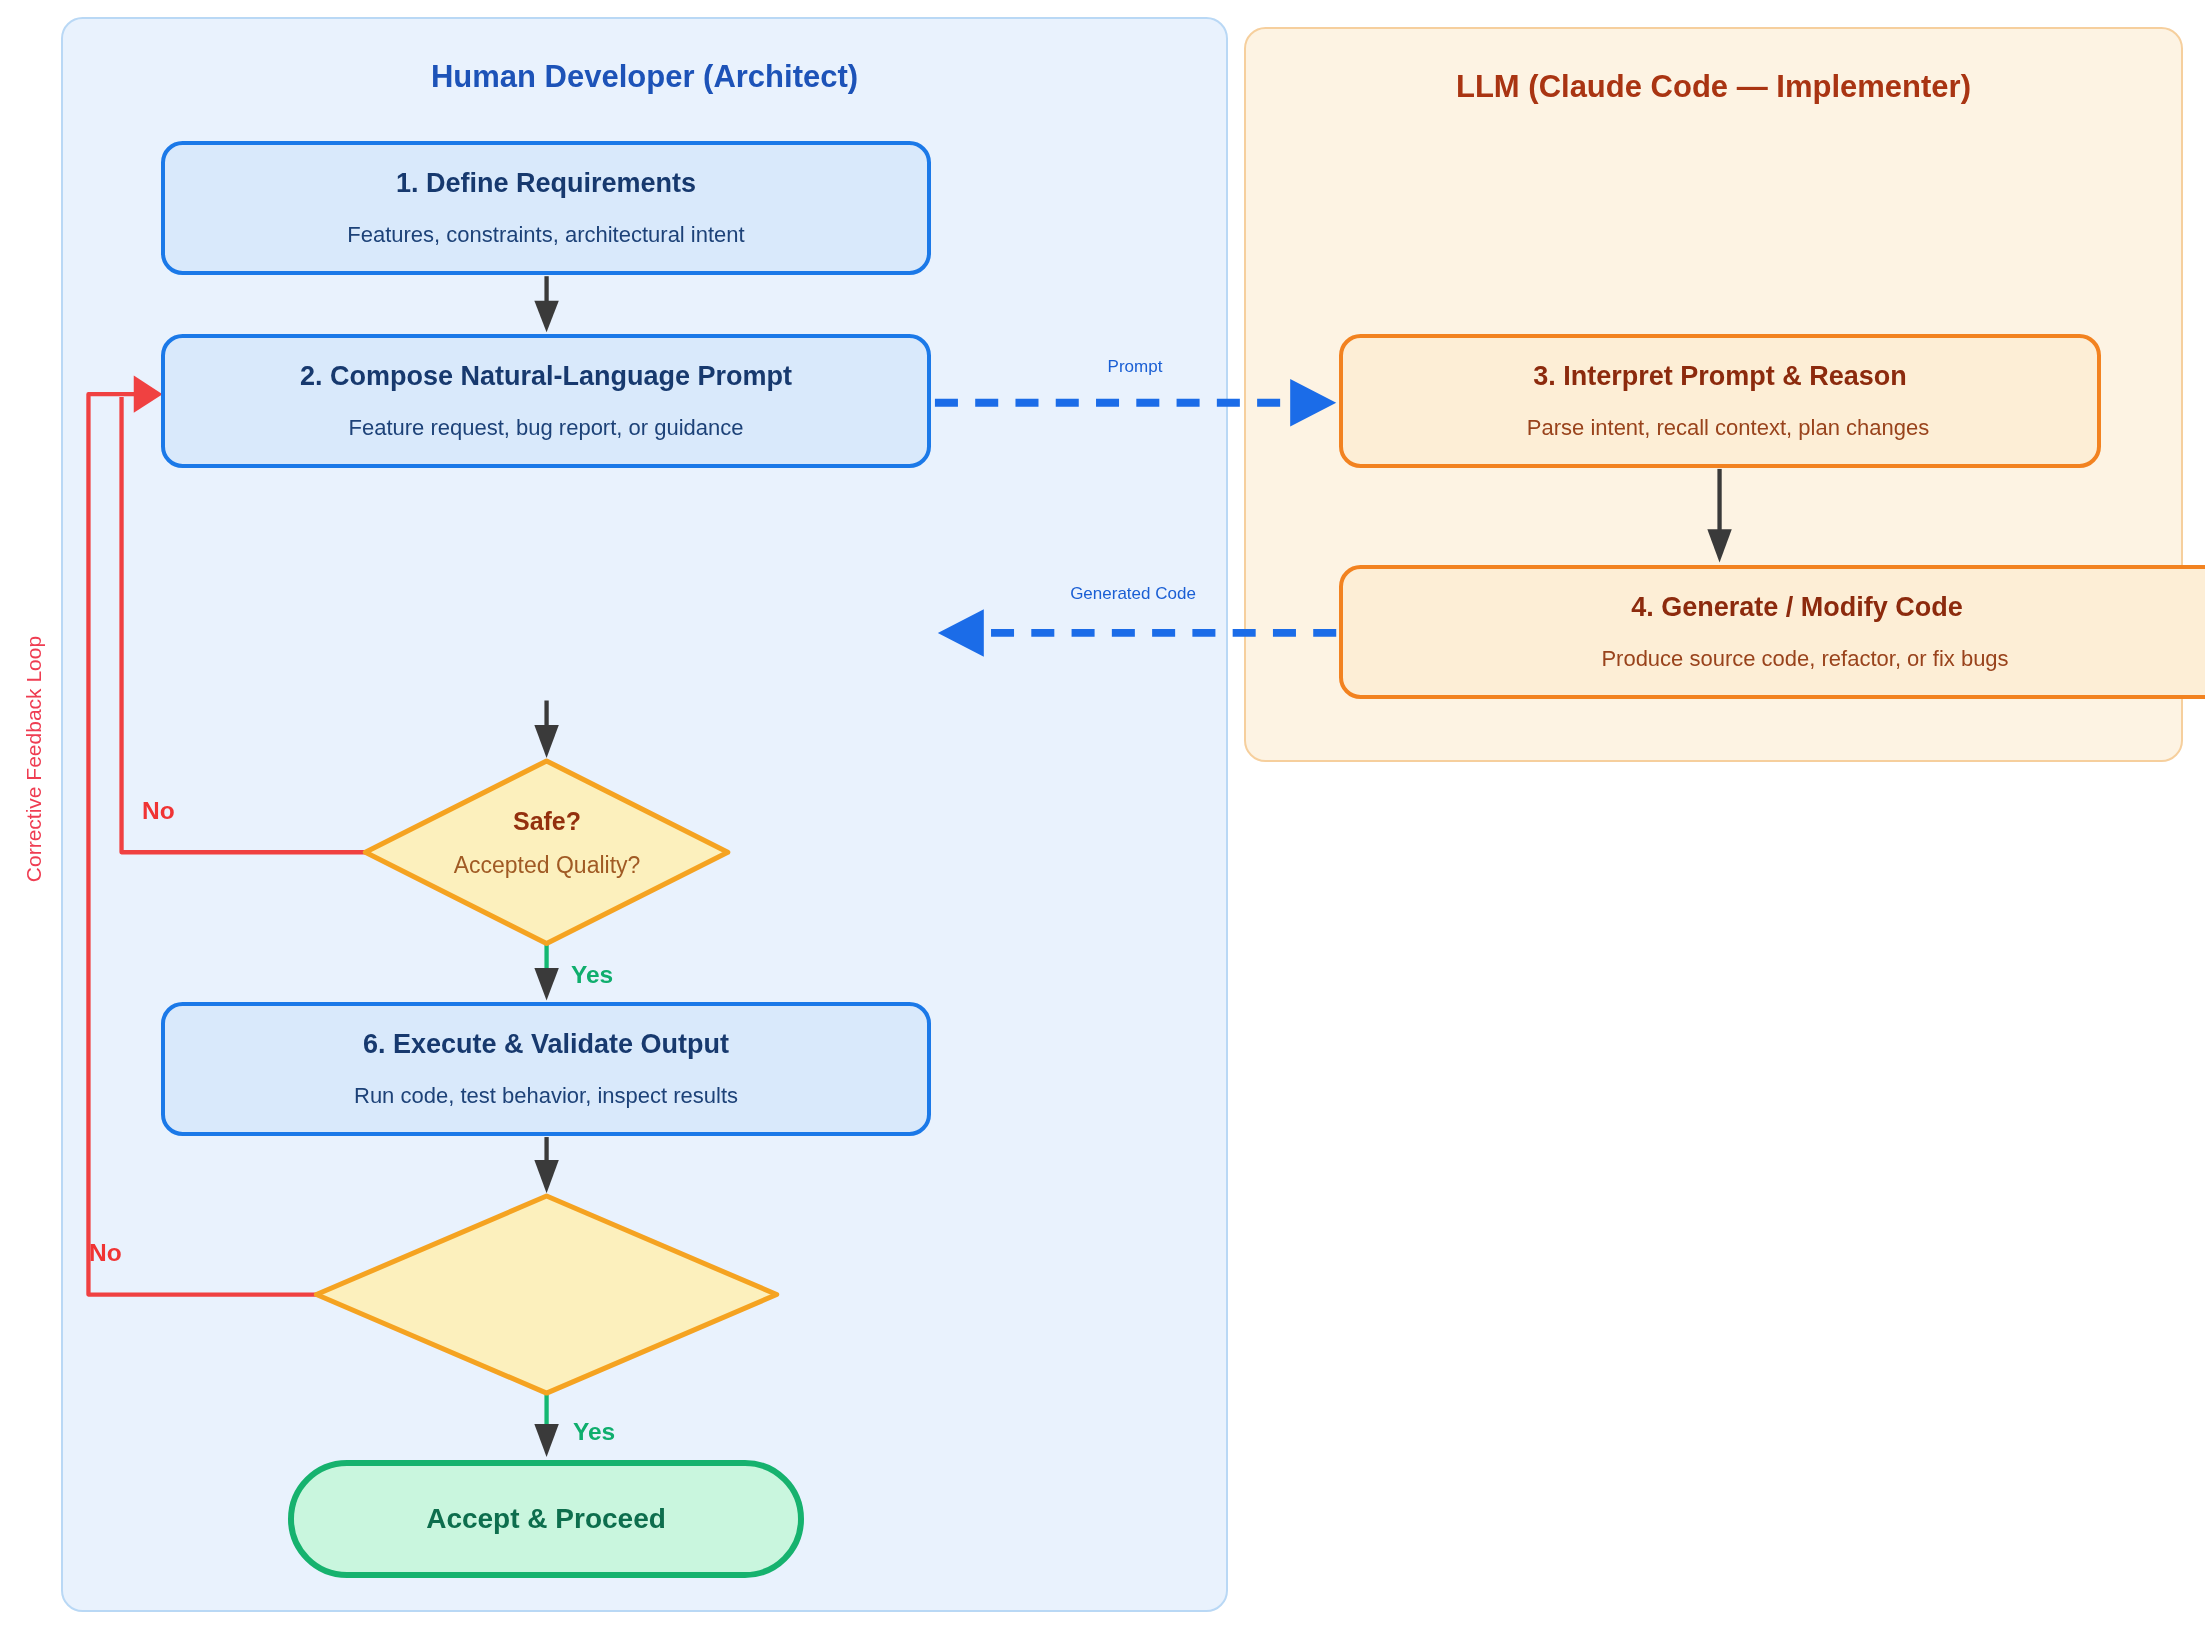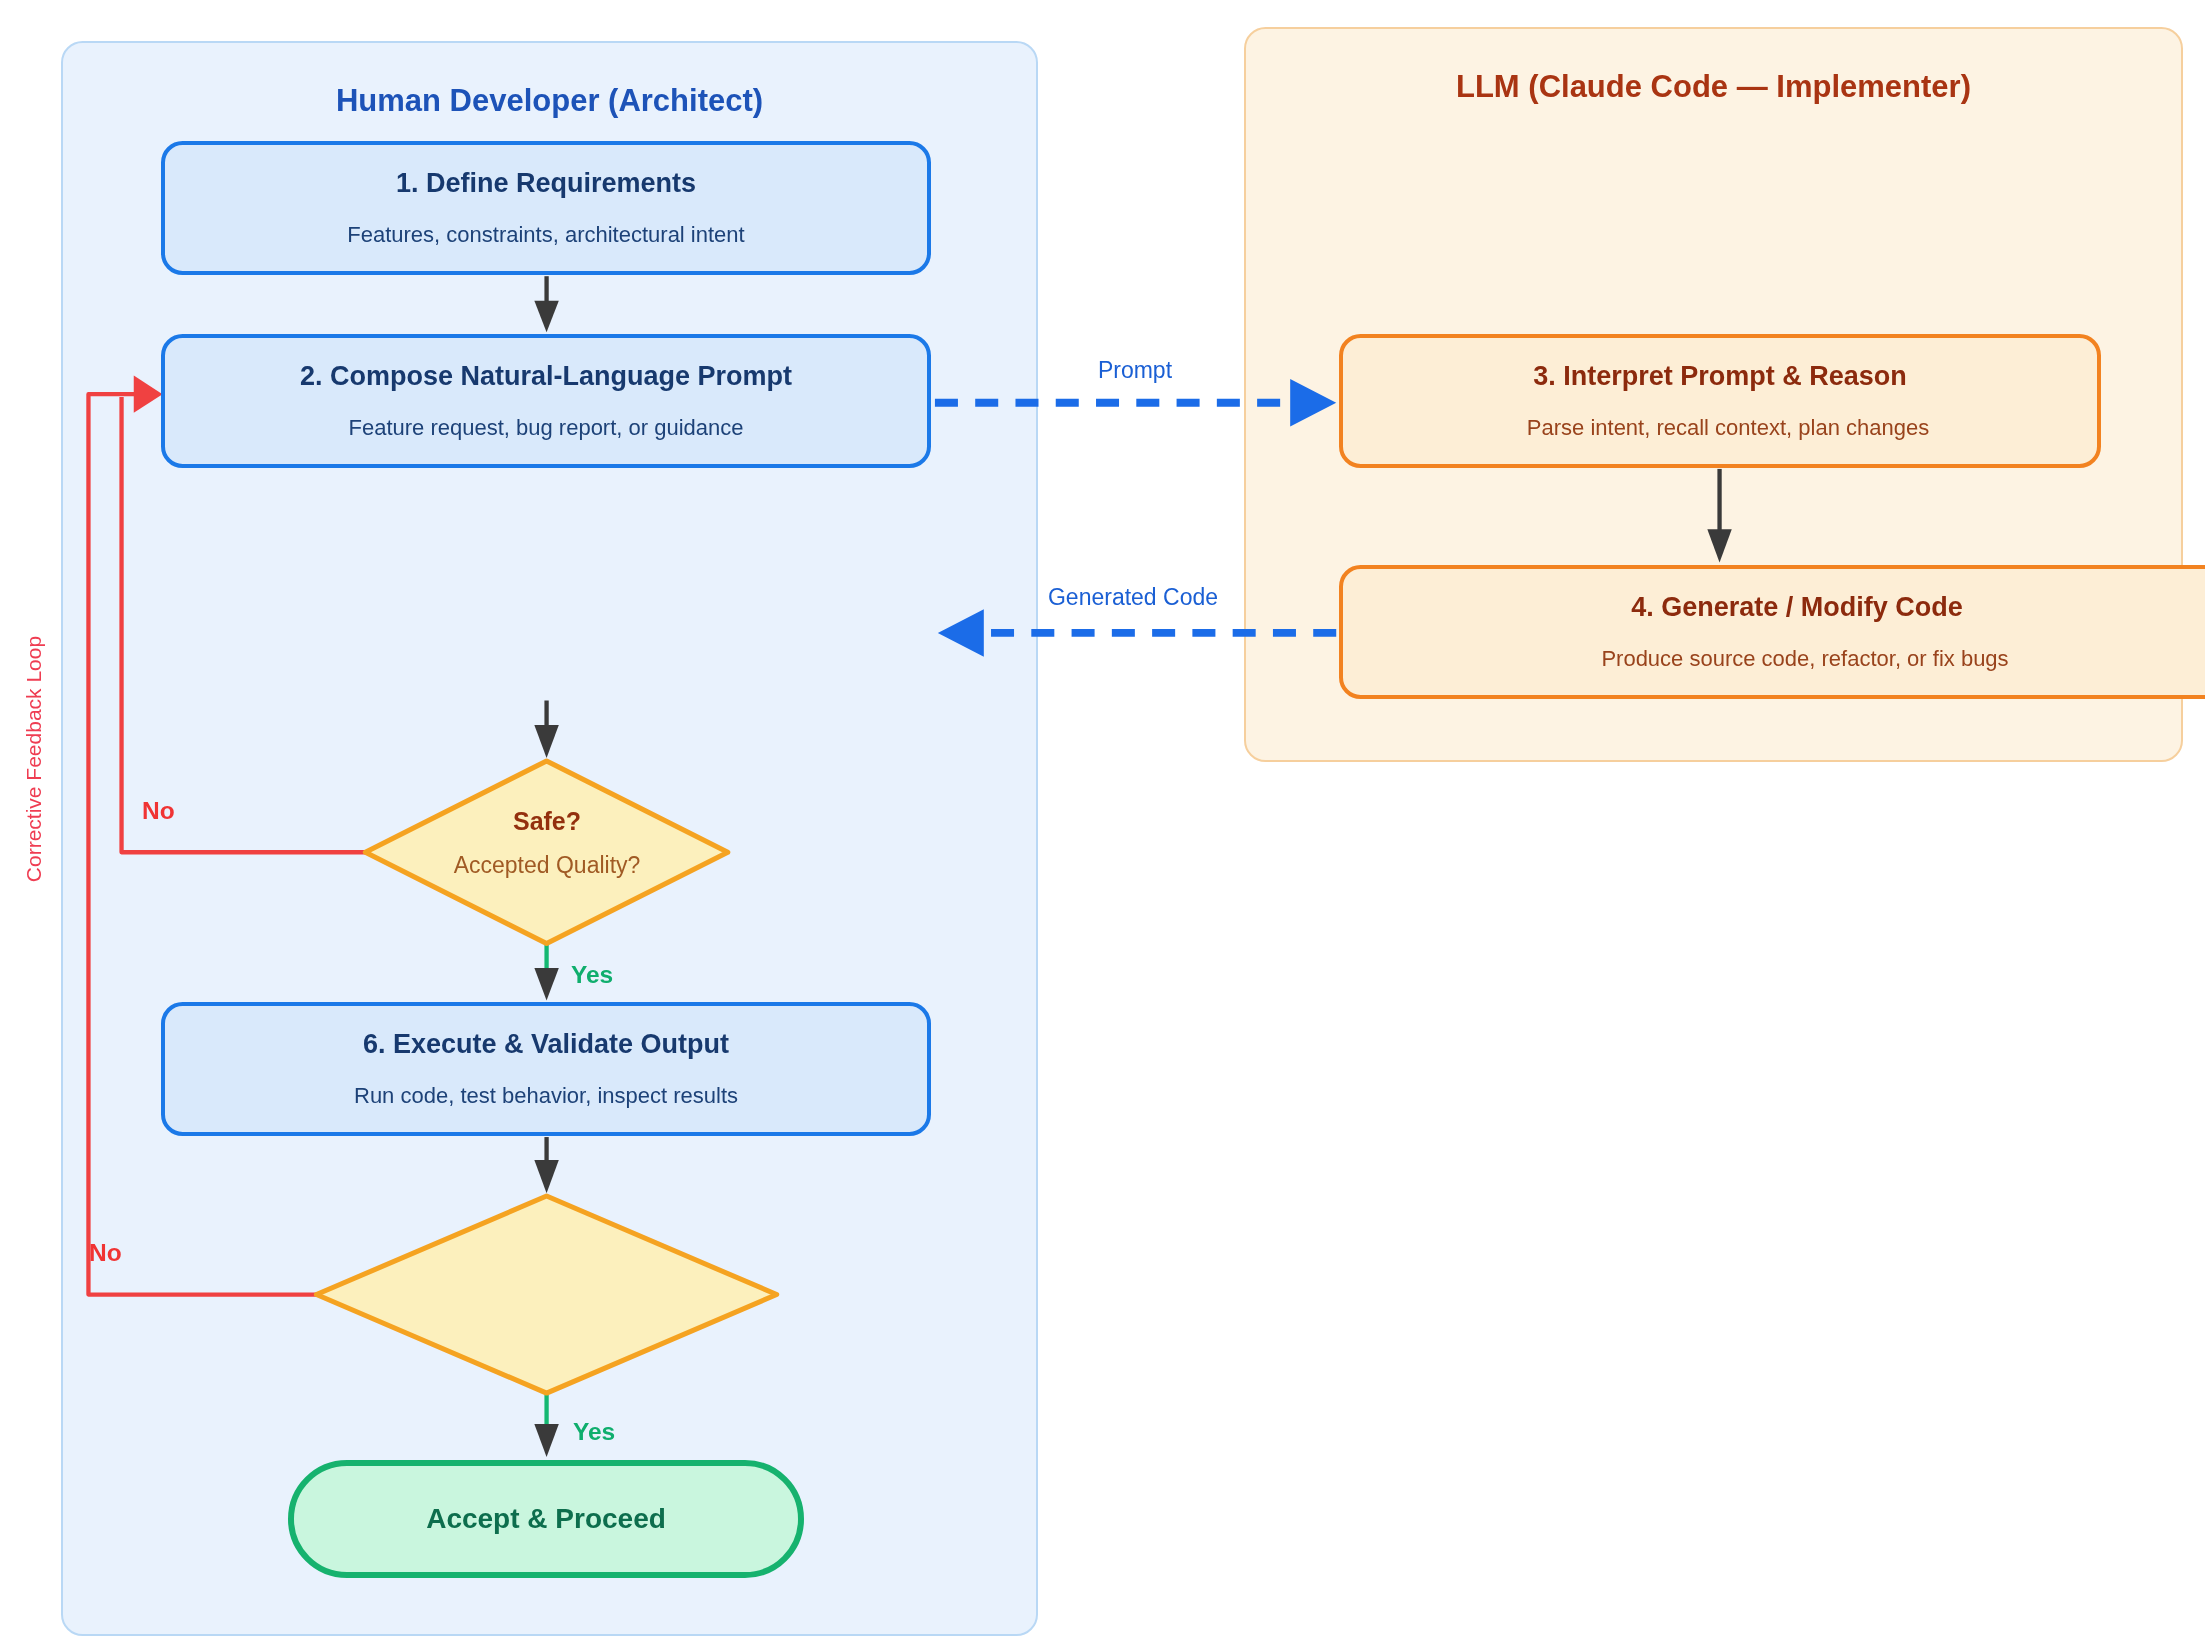--- a/index.html
+++ b/index.html
@@ -4,21 +4,21 @@
 <style>
   html,body{margin:0;padding:0;}
   body{
     width:2205px;height:1652px;background:#ffffff;
     font-family:"Liberation Sans", sans-serif;
     position:relative;overflow:hidden;
   }
   #stage{position:absolute;left:0;top:0;width:2205px;height:1652px;}
 
   .panel{position:absolute;border-radius:21.6px;border:2.9px solid;box-sizing:border-box;z-index:1;}
-  #human-panel{left:61px;top:41px;width:977px;height:1595px;background:var(--human-panel-bg);border-color:var(--human-panel-border);}
+  #human-panel{left:61px;top:17px;width:1167px;height:1595px;background:var(--human-panel-bg);border-color:var(--human-panel-border);}
   #llm-panel{left:1244px;top:27px;width:939px;height:735px;background:var(--llm-panel-bg);border-color:var(--llm-panel-border);}
   .panel-title{position:absolute;left:0;right:0;top:40px;text-align:center;font-size:31px;font-weight:bold;}
   #human-panel .panel-title{color:var(--human-title);}
   #llm-panel .panel-title{color:var(--llm-title);}
 
   svg#connectors{position:absolute;left:0;top:0;z-index:2;}
   .dark-line{stroke:var(--arrow-dark);stroke-width:6;fill:none;}
   .dark-head{fill:var(--arrow-dark);}
   .blue-dash{stroke:var(--arrow-blue);stroke-width:11;stroke-dasharray:32 24;fill:none;}
   .blue-head{fill:var(--arrow-blue);}
@@ -50,21 +50,21 @@
   #safe-label{left:367px;top:807px;width:360px;}
   #correct-label{left:367px;top:1252px;width:360px;}
   .diamond-title{font-size:25px;font-weight:bold;color:var(--diamond-title);}
   .diamond-sub{font-size:23px;color:var(--diamond-subtitle);margin-top:16px;}
 
   #accept-pill{position:absolute;left:288px;top:1460px;width:516px;height:118px;z-index:3;
     border-radius:66px;background:var(--pill-bg);border:6.5px solid var(--pill-border);
     box-sizing:border-box;display:flex;align-items:center;justify-content:center;
     font-size:28px;font-weight:bold;color:var(--pill-text);}
 
-  .edge-label{position:absolute;z-index:3;font-size:23px;color:var(--label-blue);text-align:center;}
+  .edge-label{position:absolute;z-index:3;font-size:17px;color:var(--label-blue);text-align:center;}
   #prompt-label{left:1063px;top:357px;width:144px;}
   #gencode-label{left:1018px;top:584px;width:230px;}
   .yes-label{position:absolute;z-index:3;font-size:24.5px;font-weight:bold;color:var(--label-green);}
   #yes-safe{left:571px;top:961px;}
   #yes-correct{left:573px;top:1418px;}
   .no-label{position:absolute;z-index:3;font-size:24.5px;font-weight:bold;color:var(--label-red);}
   #no-safe{left:142px;top:797px;}
   #no-correct{left:89px;top:1239px;}
   #feedback-label{position:absolute;left:34px;top:759px;z-index:3;
     transform:translate(-50%,-50%) rotate(-90deg);font-size:21px;

